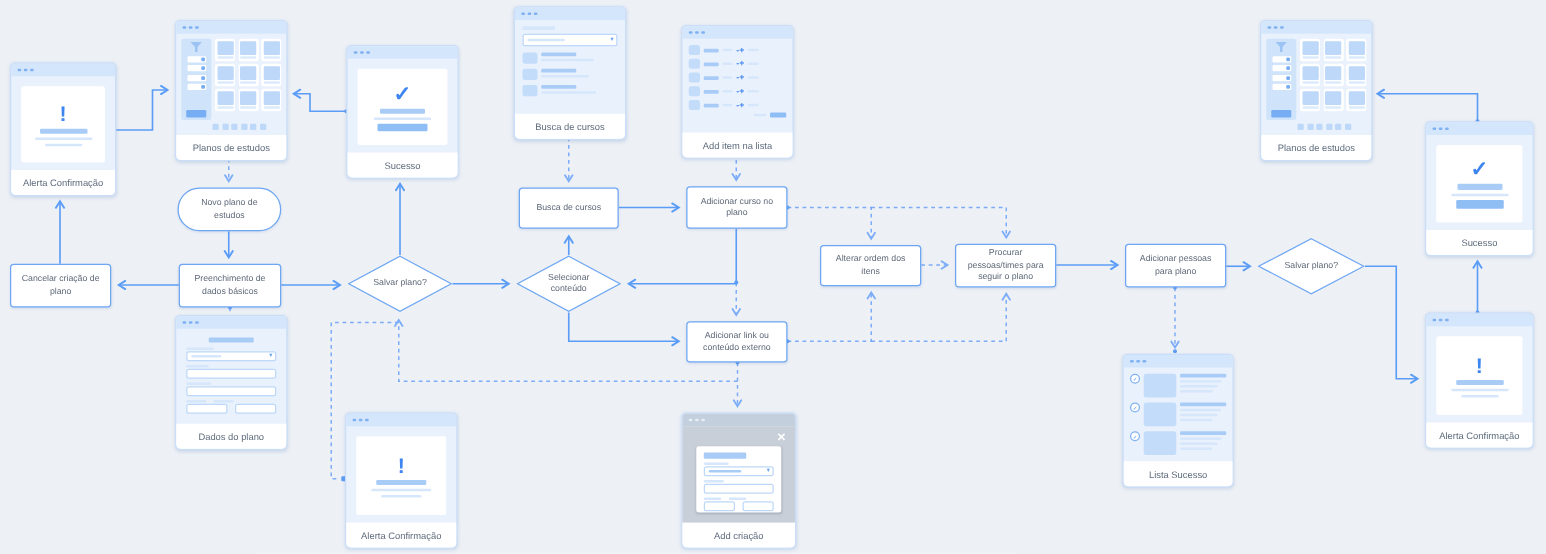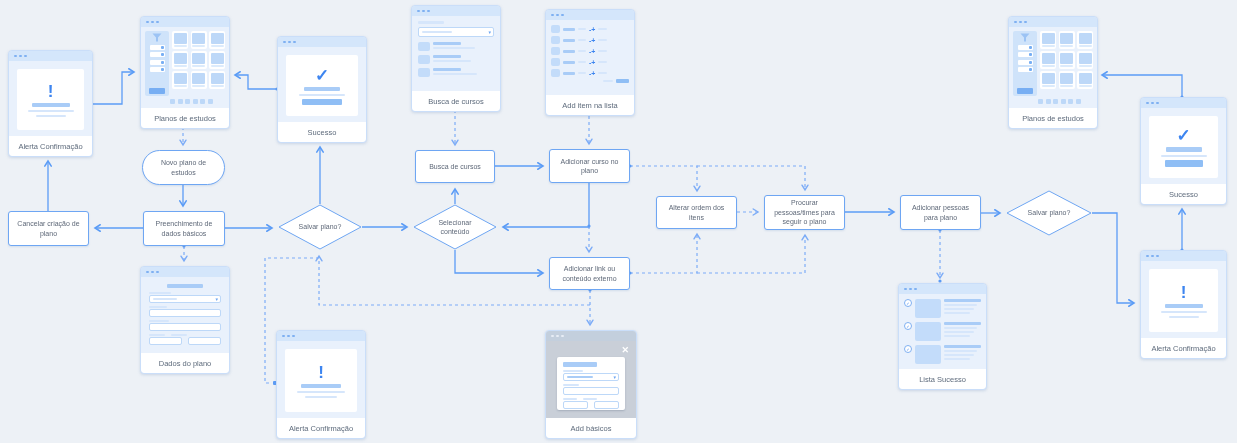--- a/index.html
+++ b/index.html
@@ -285,21 +285,21 @@
           <div class="thumb" style="width:12px;height:9px"></div>
         <div style="flex:1">
             <div class="bar" style="width:28px;height:3px"></div>
             <div class="line" style="width:44px;height:2px;margin-top:2px"></div>
           </div>
         </div>
     </div>
     <div class="m-label">Busca de cursos</div>
   </div>
 
-  <div class="mock" style="left:545px;top:9px;width:88px;height:105px">
+  <div class="mock" style="left:545px;top:20px;width:88px;height:105px">
     <div class="m-head">
         <i class="m-dot"></i>
         <i class="m-dot"></i>
         <i class="m-dot"></i>
       </div>
     <div class="m-body" style="padding:5px 5px;">
       <div class="lrow" style="margin-bottom:3px;align-items:center">
           <div class="thumb" style="width:9px;height:8px"></div>
           <div class="bar" style="width:12px;height:3px"></div>
           <div class="line" style="width:8px;height:2px"></div>
@@ -335,21 +335,21 @@
           <div class="line" style="width:9px;height:2px"></div>
         </div>
       <div style="display:flex;justify-content:flex-end;gap:3px;align-items:center">
         <div class="line" style="width:10px;height:2.5px"></div>
           <div class="bar2" style="width:13px;height:4px"></div>
       </div>
     </div>
     <div class="m-label">Add item na lista</div>
   </div>
 
-  <div class="mock" style="left:140px;top:266px;width:88px;height:106px">
+  <div class="mock" style="left:140px;top:252px;width:88px;height:106px">
     <div class="m-head">
         <i class="m-dot"></i>
         <i class="m-dot"></i>
         <i class="m-dot"></i>
       </div>
     <div class="m-body" style="padding:5px 8px;">
       <div class="bar" style="width:36px;height:4px;margin:2px auto 4px"></div>
       <div class="line" style="width:22px;height:2px"></div>
       <div class="inp" style="height:6px;margin:1px 0 3px">
           <span class="inner-line" style="width:24px"></span>
@@ -408,21 +408,21 @@
         <div style="display:flex;gap:6px">
             <div class="line" style="width:14px;height:2px"></div>
             <div class="line" style="width:14px;height:2px"></div>
           </div>
         <div style="display:flex;gap:6px;margin-top:1px">
             <div class="inp" style="height:6px;flex:1"></div>
             <div class="inp" style="height:6px;flex:1"></div>
           </div>
       </div>
     </div>
-    <div class="m-label">Add básicos</div>
+    <div class="m-label">Add criação</div>
   </div>
 
   <div class="mock" style="left:898px;top:283px;width:87px;height:105px">
     <div class="m-head">
         <i class="m-dot"></i>
         <i class="m-dot"></i>
         <i class="m-dot"></i>
       </div>
     <div class="m-body" style="padding:5px 5px;">
       <div class="lrow" style="margin-bottom:4px">

